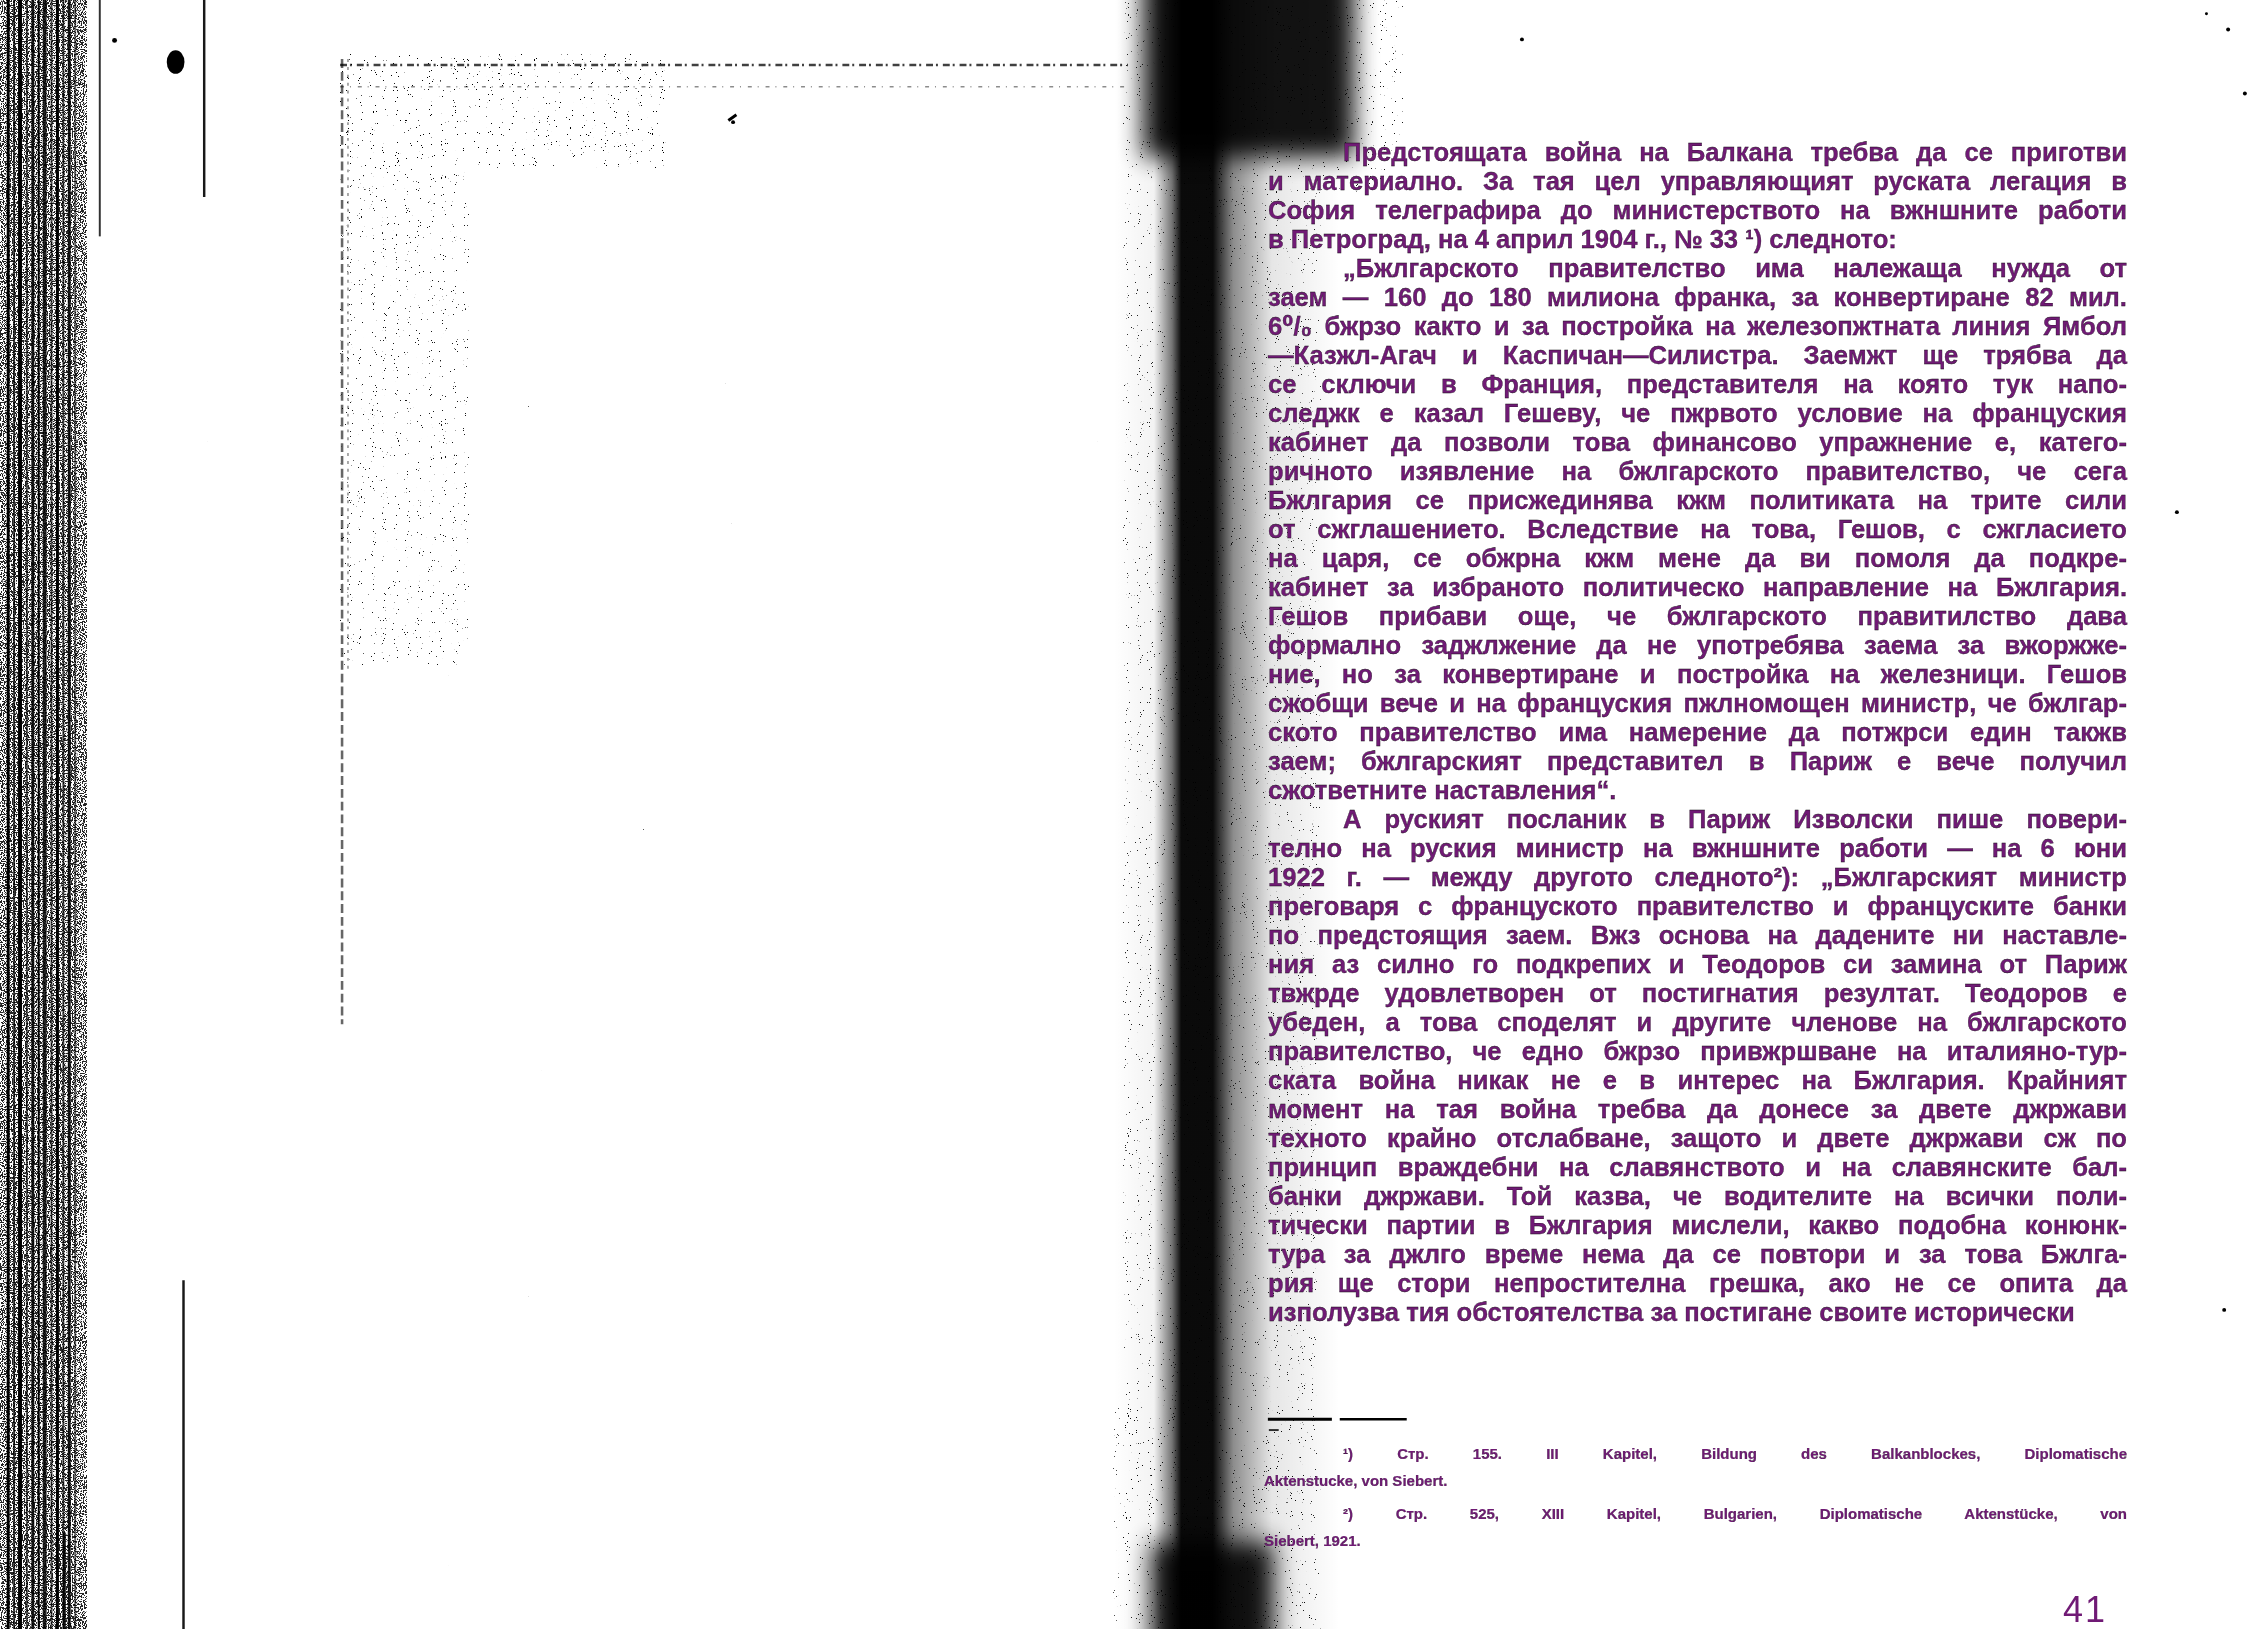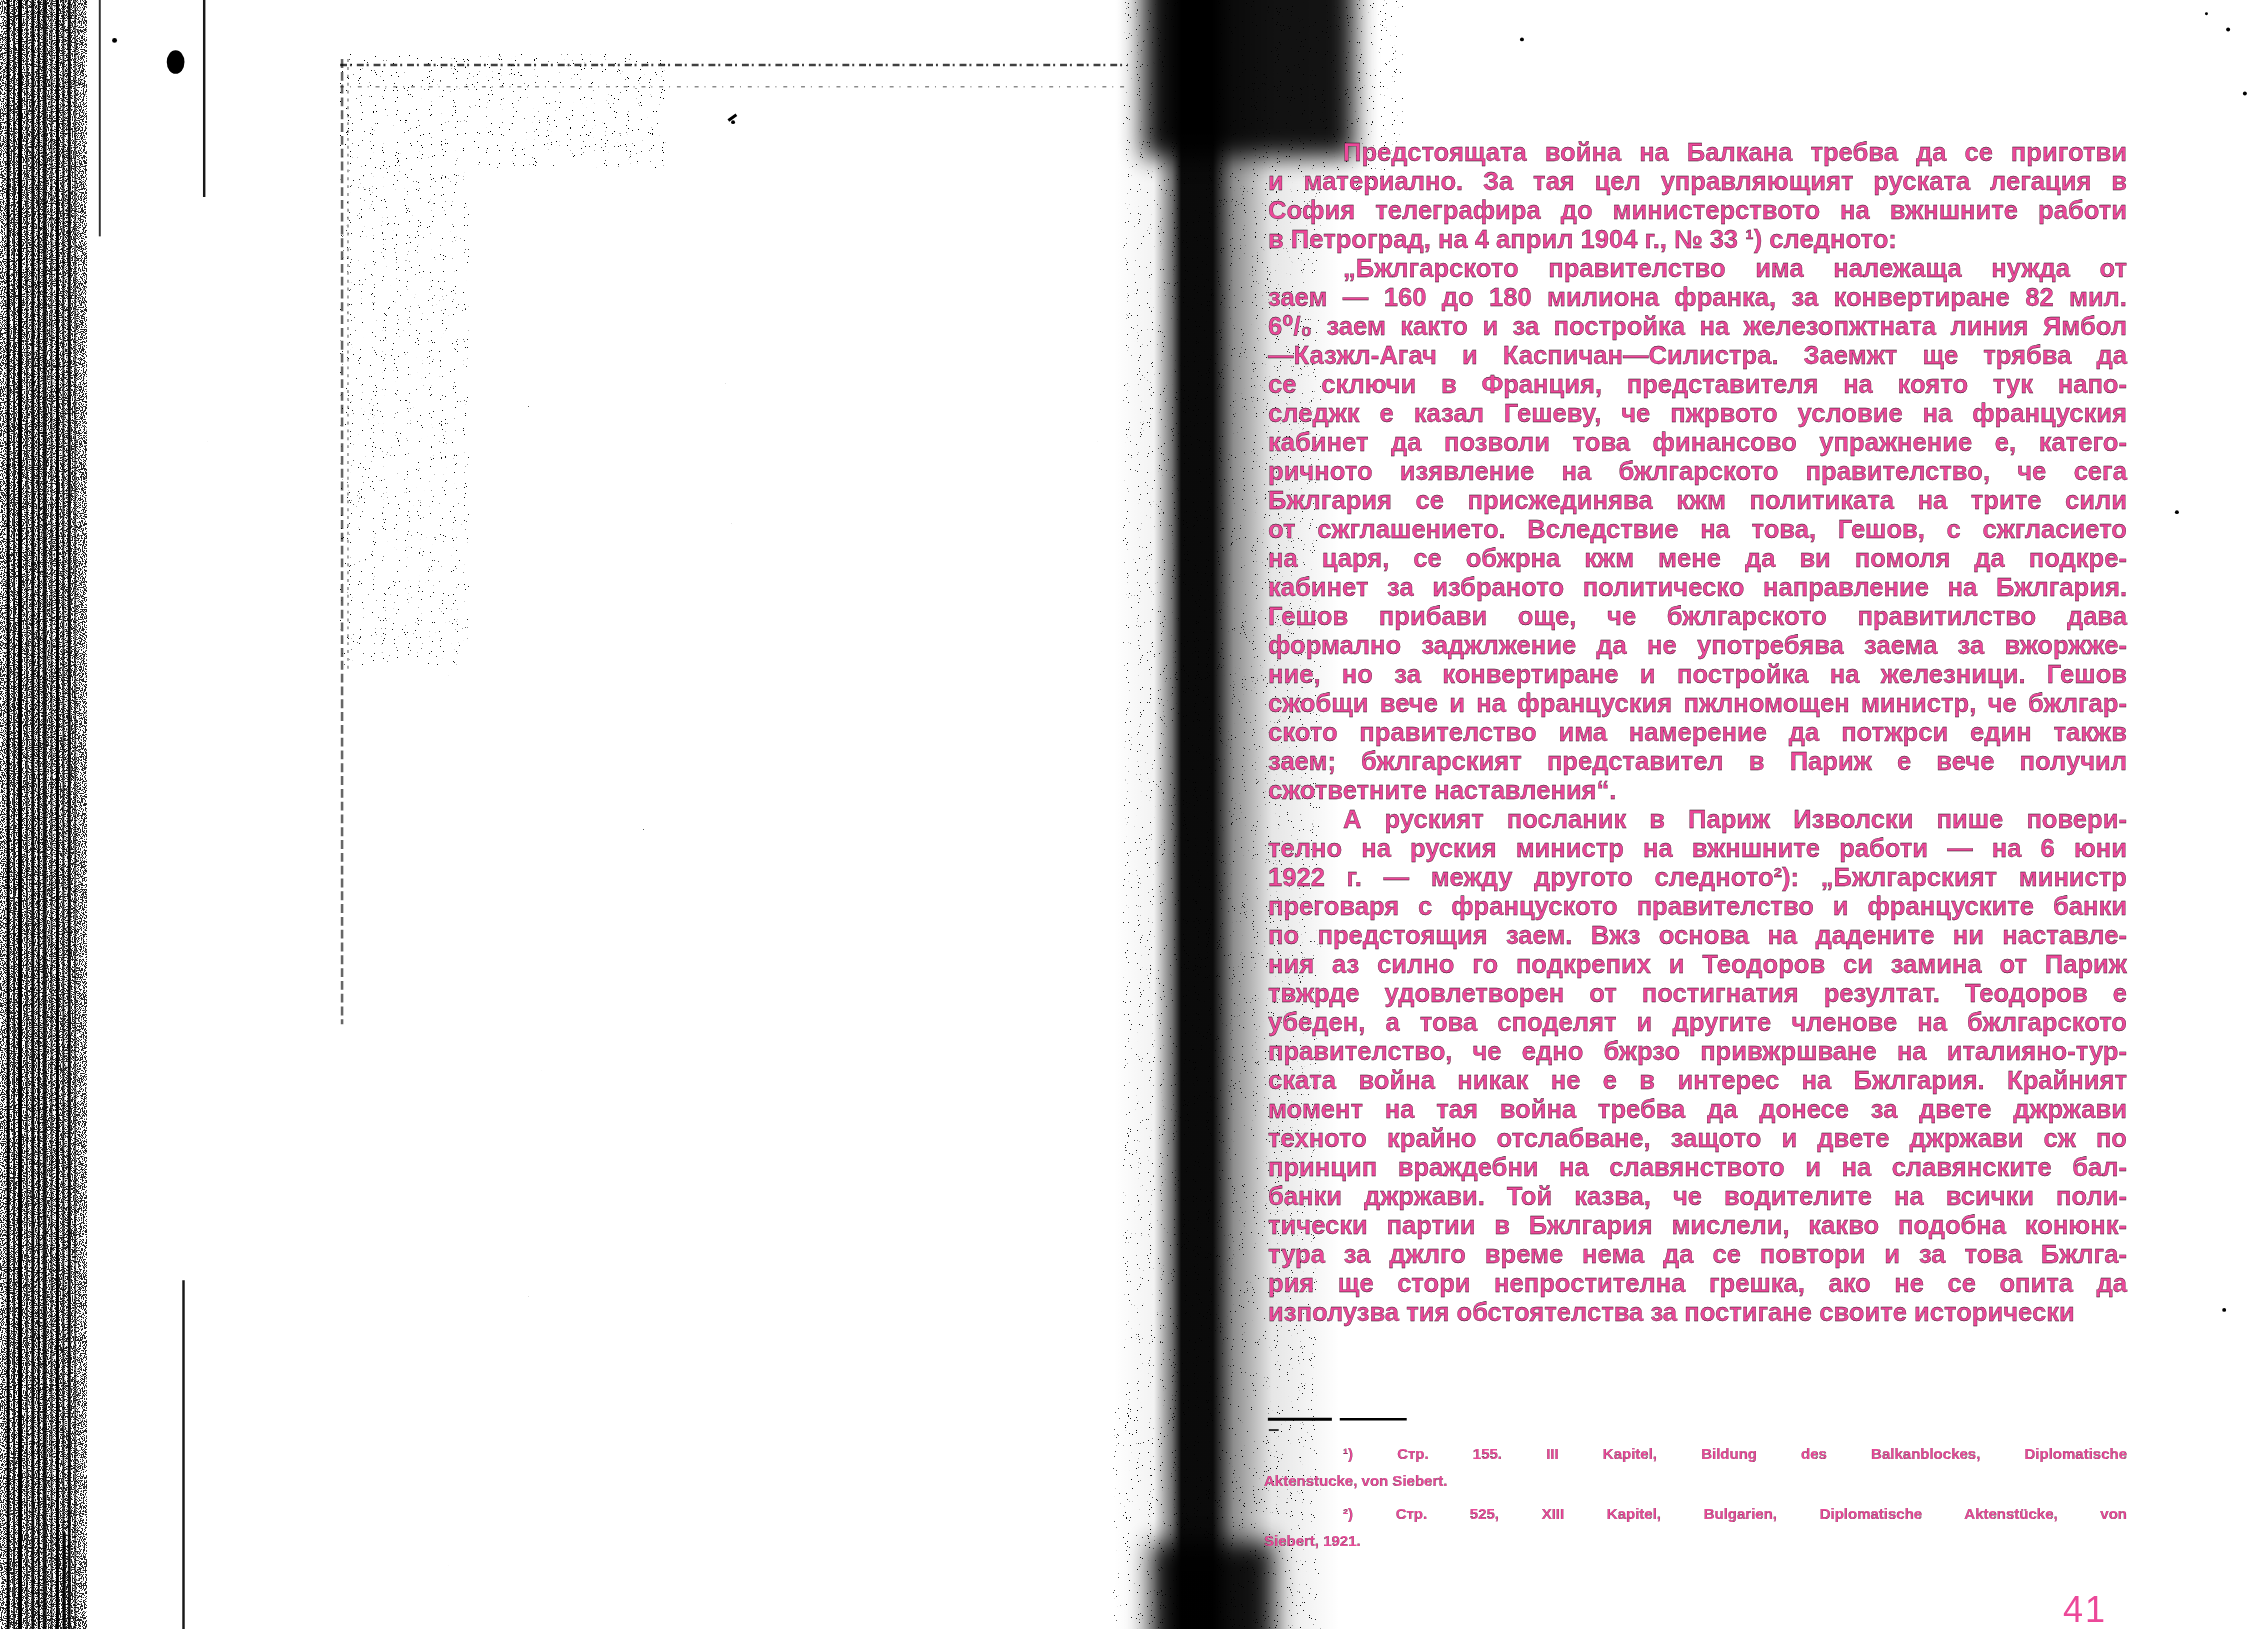--- a/index.html
+++ b/index.html
@@ -1,17 +1,17 @@
 <!DOCTYPE html>
 <html><head>
 <meta charset="utf-8">
 <style>
   html,body{margin:0;padding:0;background:#e8e8e8;}
   #scan{position:relative;width:2257px;height:1629px;background:#ffffff;overflow:hidden;
-        font-family:"Liberation Sans","DejaVu Sans",sans-serif;color:#ec4899;}
+        font-family:"Liberation Sans","DejaVu Sans",sans-serif;color:#701a75;}
   #artifacts{position:absolute;left:0;top:0;z-index:1;}
   .textlayer{position:absolute;z-index:2;}
   #main-text{left:1268px;top:138px;width:859px;font-size:25.6px;line-height:29px;font-weight:700;
              -webkit-text-stroke:0.3px #121212;}
   .tline{text-align:justify;text-align-last:justify;height:29px;white-space:normal;}
   .tline.end{text-align-last:left;}
   .tline.indent{text-indent:75px;}
   #footnotes{left:1264px;top:1440px;width:863px;font-size:15px;line-height:27px;font-weight:700;
              -webkit-text-stroke:0.2px #121212;}
   .footnote{margin:0 0 5.9px 0;}
@@ -122,21 +122,21 @@
     </g>
   </svg>
 
   <div id="main-text" class="textlayer">
       <div class="tline indent">Предстоящата война на Балкана требва да се приготви</div>
       <div class="tline">и материално. За тая цел управляющият руската легация в</div>
       <div class="tline">София телеграфира до министерството на вжншните работи</div>
       <div class="tline end">в Петроград, на 4 април 1904 г., № 33 ¹) следното:</div>
       <div class="tline indent">„Бжлгарското правителство има належаща нужда от</div>
       <div class="tline">заем — 160 до 180 милиона франка, за конвертиране 82 мил.</div>
-      <div class="tline">6⁰/₀ заем както и за постройка на железопжтната линия Ямбол</div>
+      <div class="tline">6⁰/₀ бжрзо както и за постройка на железопжтната линия Ямбол</div>
       <div class="tline">—Казжл-Агач и Каспичан—Силистра. Заемжт ще трябва да</div>
       <div class="tline">се сключи в Франция, представителя на която тук напо-</div>
       <div class="tline">следжк е казал Гешеву, че пжрвото условие на француския</div>
       <div class="tline">кабинет да позволи това финансово упражнение е, катего-</div>
       <div class="tline">ричното изявление на бжлгарското правителство, че сега</div>
       <div class="tline">Бжлгария се присжединява кжм политиката на трите сили</div>
       <div class="tline">от сжглашението. Вследствие на това, Гешов, с сжгласието</div>
       <div class="tline">на царя, се обжрна кжм мене да ви помоля да подкре-</div>
       <div class="tline">кабинет за избраното политическо направление на Бжлгария.</div>
       <div class="tline">Гешов прибави още, че бжлгарското правитилство дава</div>

